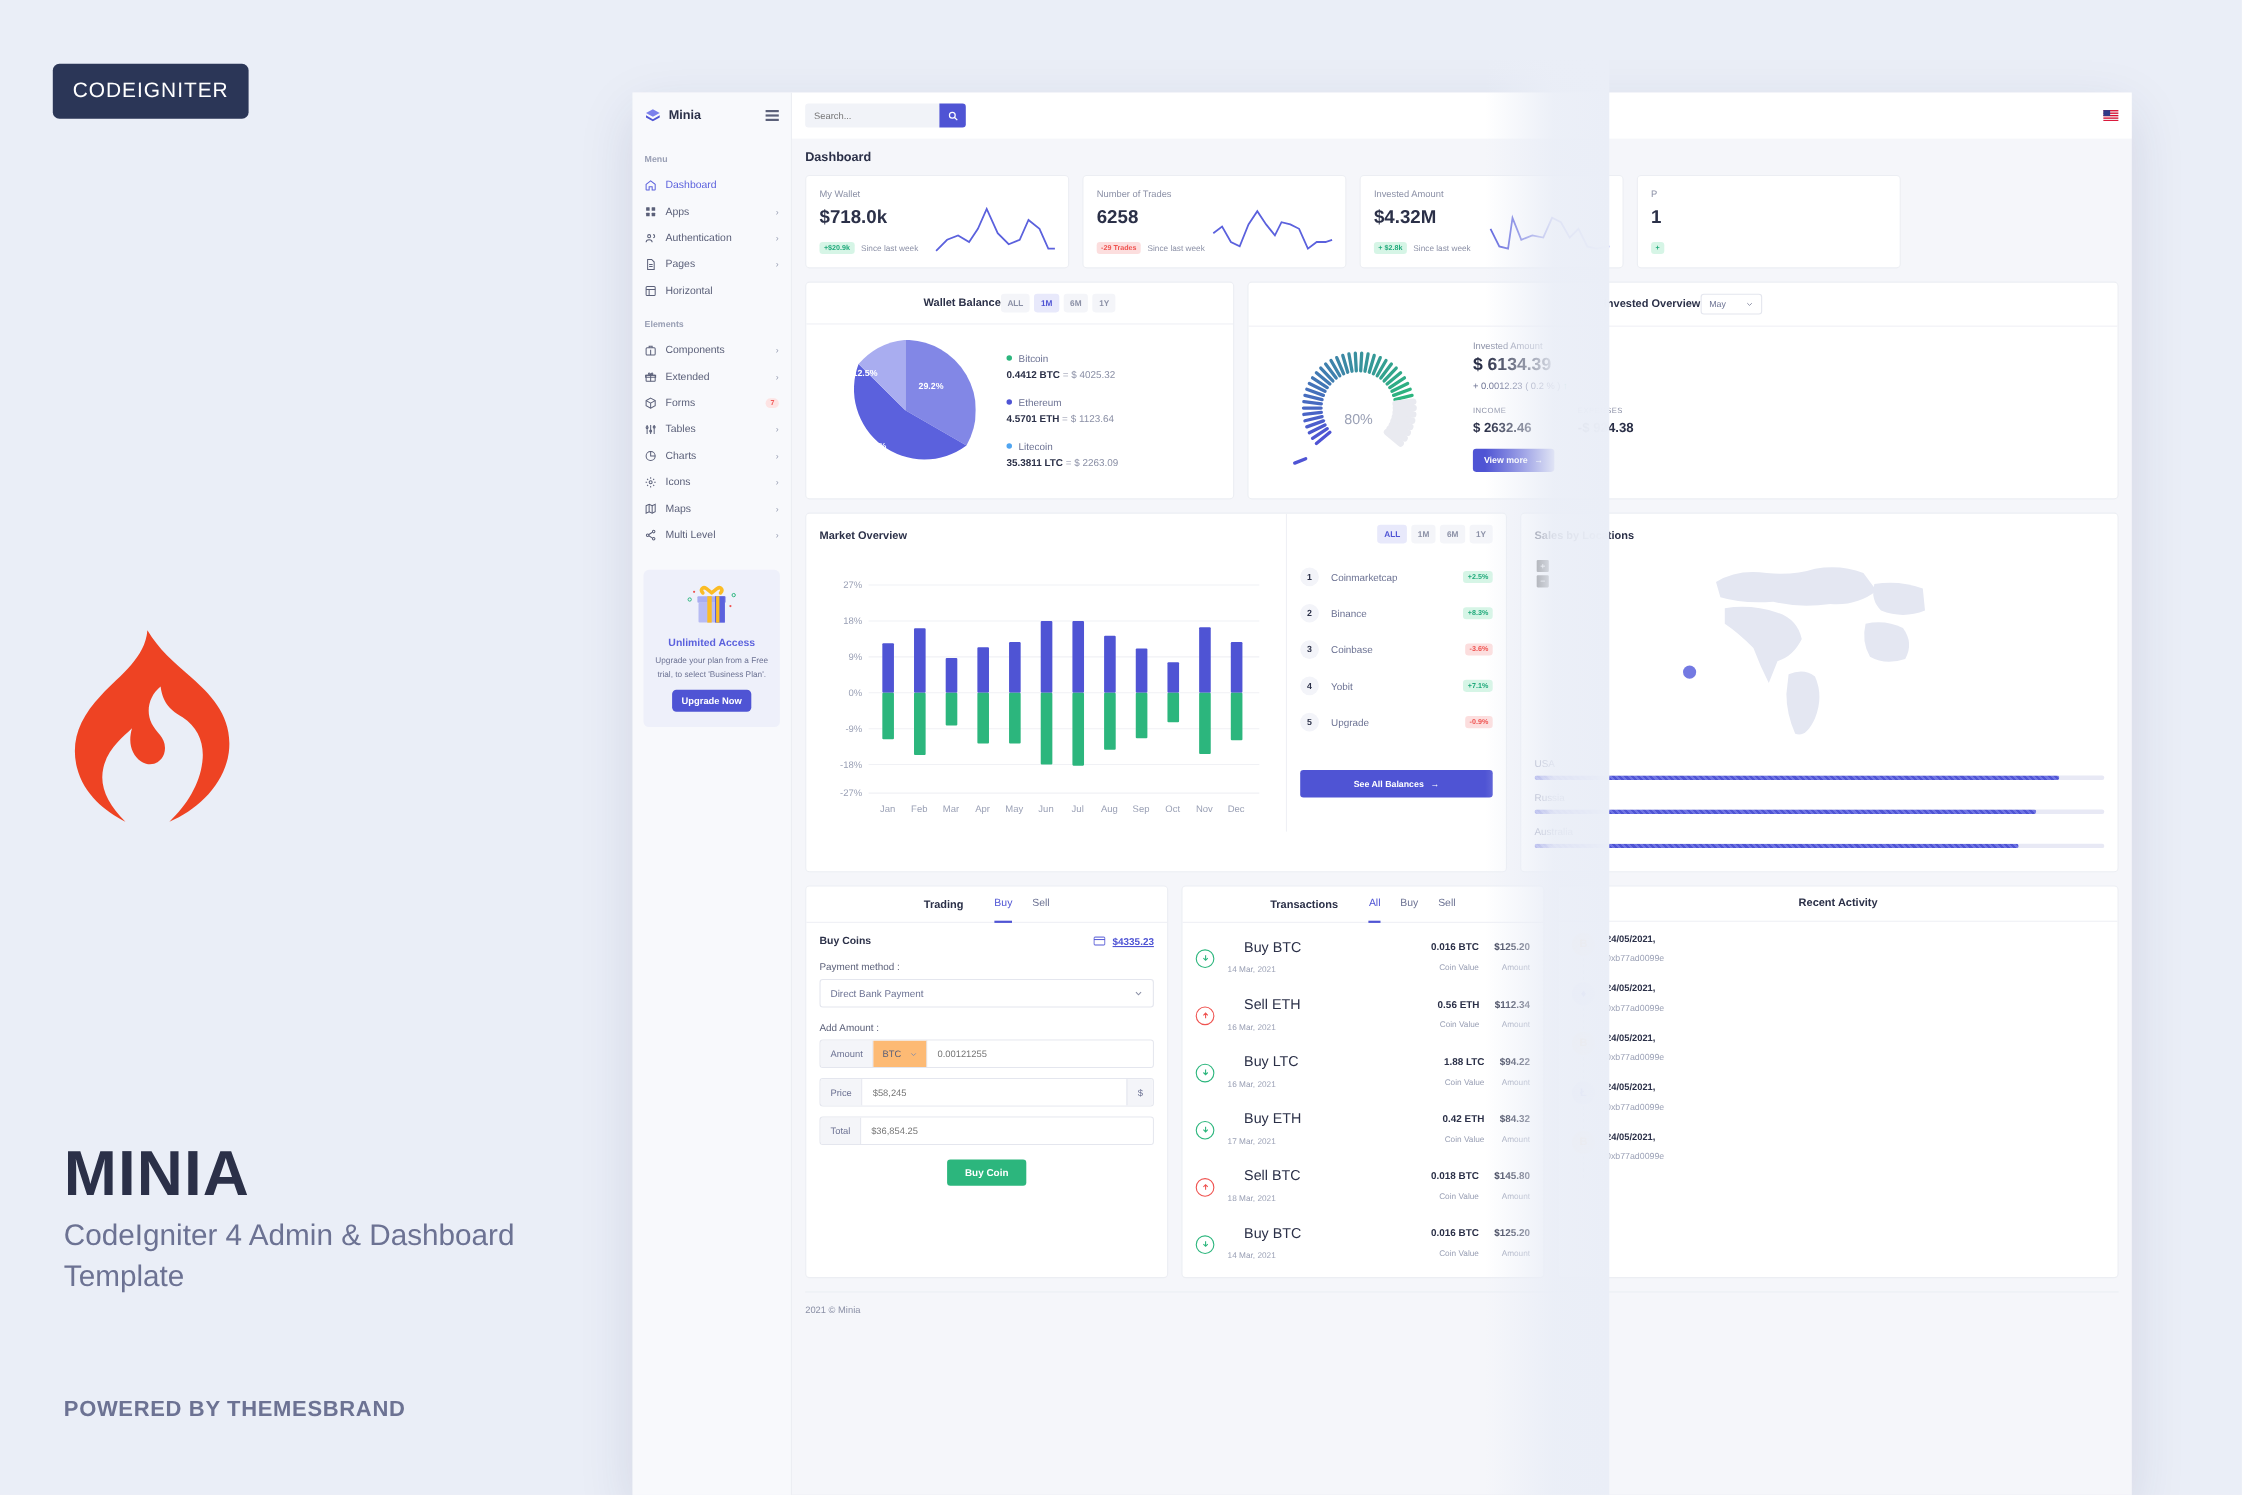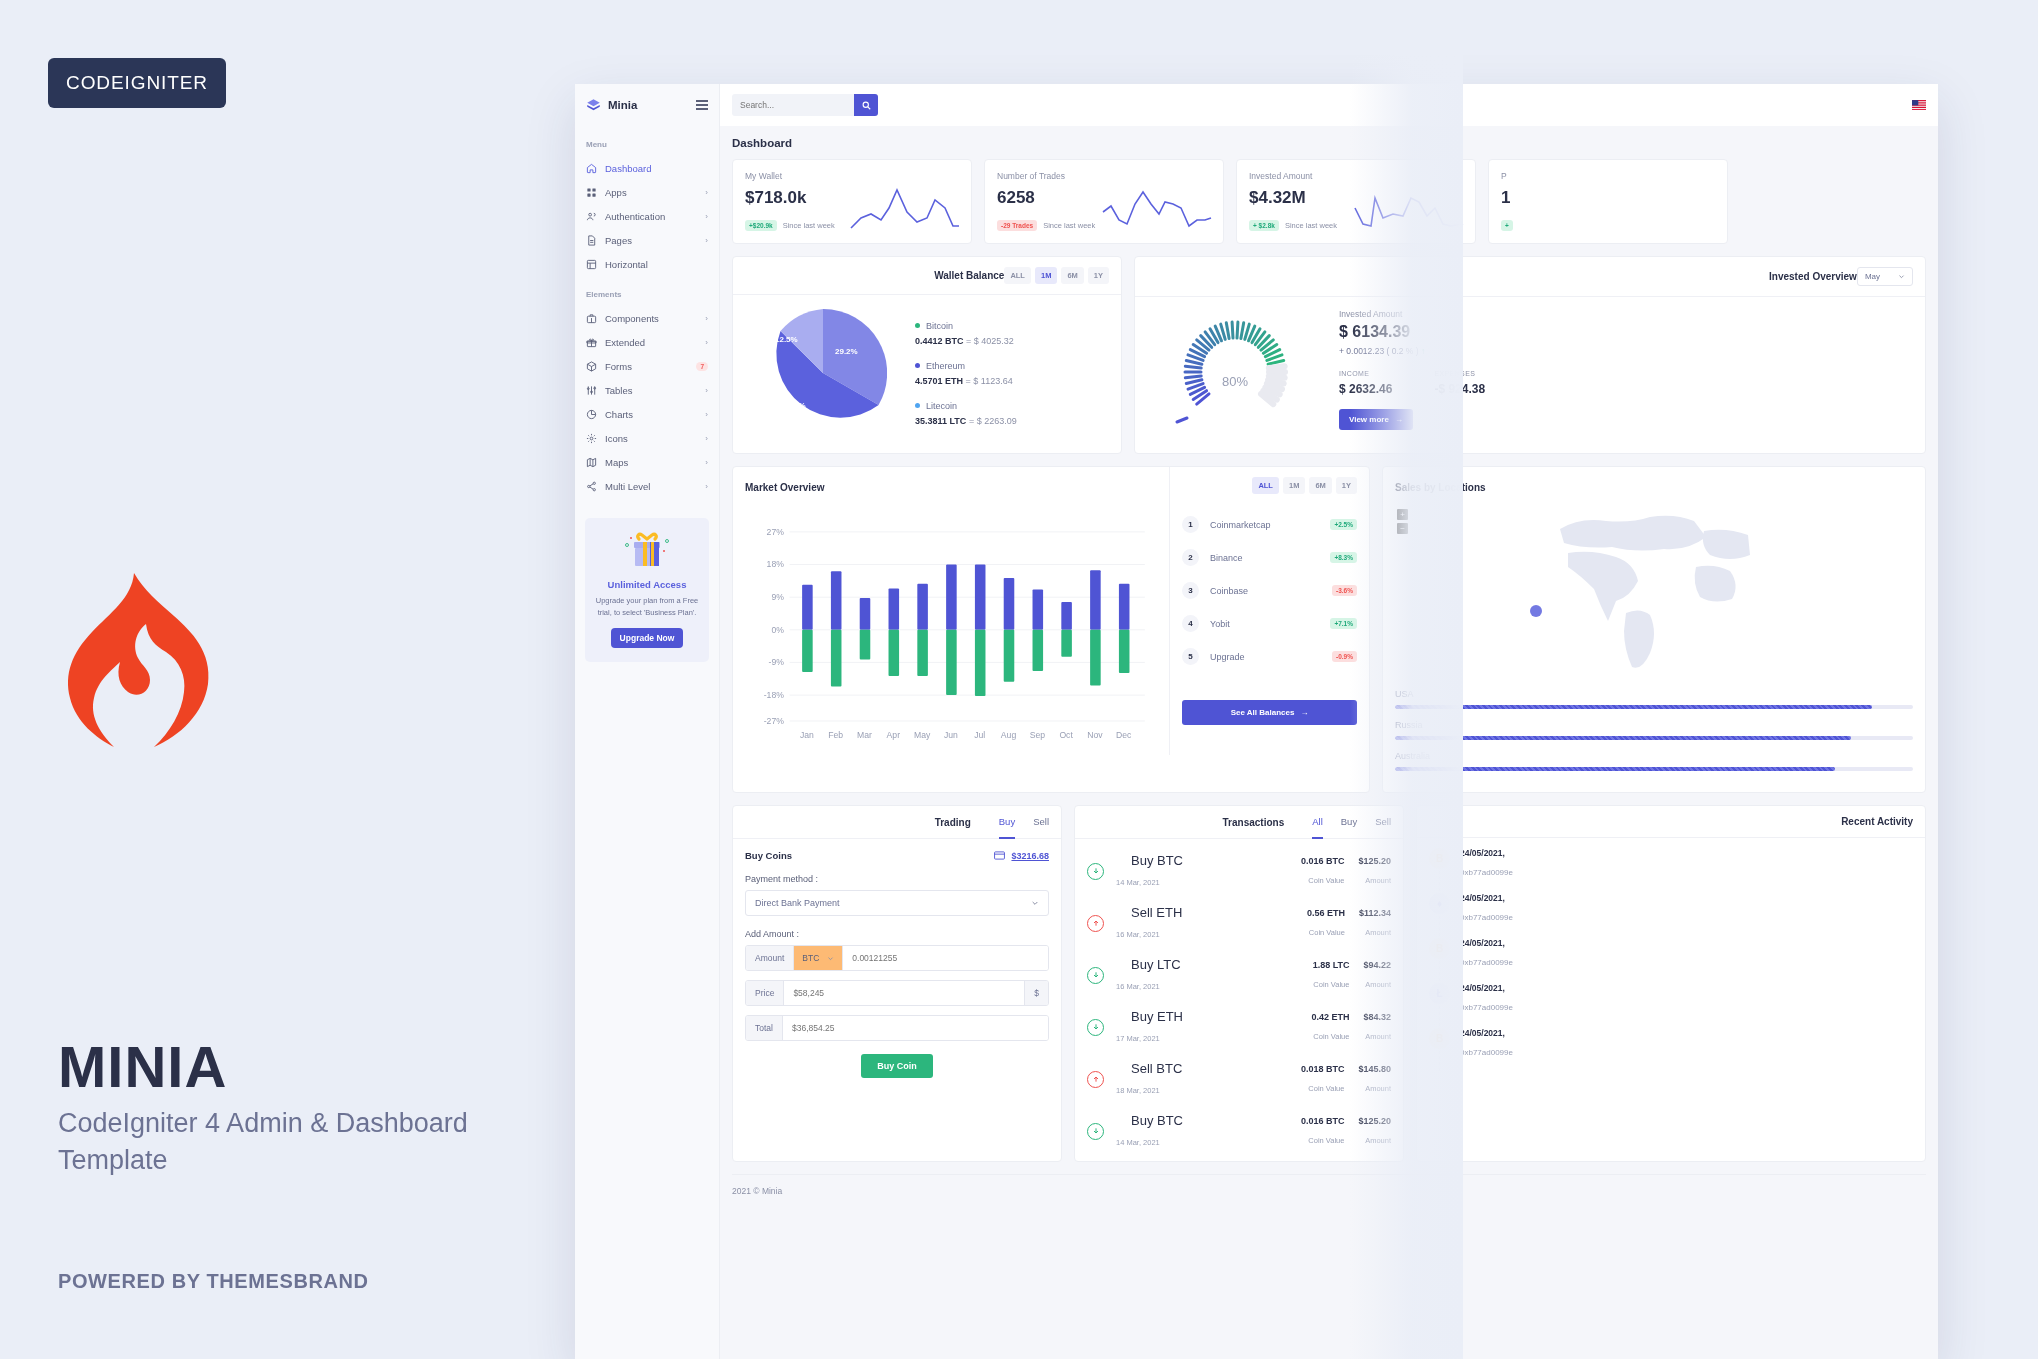--- a/index.html
+++ b/index.html
@@ -100,21 +100,21 @@
     cursor: pointer;
   }
   .flag { margin-left: auto; width: 14px; height: 10px; display: block; }
 
   
   .content { position: absolute; left: 145px; top: 42px; right: 0; bottom: 0; padding: 11px 12px 0; }
   .page-title { font-size: 11.5px; font-weight: bold; color: #2b3048; margin-bottom: 10px; }
 
   .card { background: #fff; border: 1px solid #eceef3; border-radius: 4px; }
   .card-head {
-    display: flex; align-items: center; justify-content: flex-end;
+    display: flex; align-items: center; justify-content: center;
     padding: 10px 12px; border-bottom: 1px solid #eff0f5;
   }
   .card-title { font-size: 10px; font-weight: bold; color: #2b3048; }
 
   
   .stats { display: flex; gap: 12px; margin-bottom: 12px; }
   .stat { flex: 0 0 240px; background: #fff; border: 1px solid #eceef3; border-radius: 4px; padding: 11px 12px 12px; position: relative; }
   .stat-label { font-size: 8.5px; color: #8b90a6; margin-bottom: 7px; }
   .stat-value { font-size: 17px; font-weight: bold; color: #2b3048; margin-bottom: 12px; }
   .stat-foot { display: flex; align-items: center; gap: 6px; }
@@ -815,21 +815,21 @@
             </span>
           </div>
           <div class="trade-body">
             <div class="trade-top">
               <span class="trade-top-l">Buy Coins</span>
               <span class="trade-top-r">
                 <svg width="11" height="9" viewBox="0 0 24 20" fill="none" stroke="#4f54d4" stroke-width="2">
                     <rect x="1" y="2" width="22" height="16" rx="2"></rect>
                     <path d="M1 7h22"></path>
                   </svg>
-                <span>$3216.68</span>
+                <span>$4335.23</span>
               </span>
             </div>
 
             <div class="field-label">Payment method :</div>
             <div class="select-box">
               <span>Direct Bank Payment</span>
               <svg width="8" height="8" viewBox="0 0 24 24" fill="none" stroke="#8b90a6" stroke-width="3">
                   <path d="M5 9l7 7 7-7"></path>
                 </svg>
             </div>

